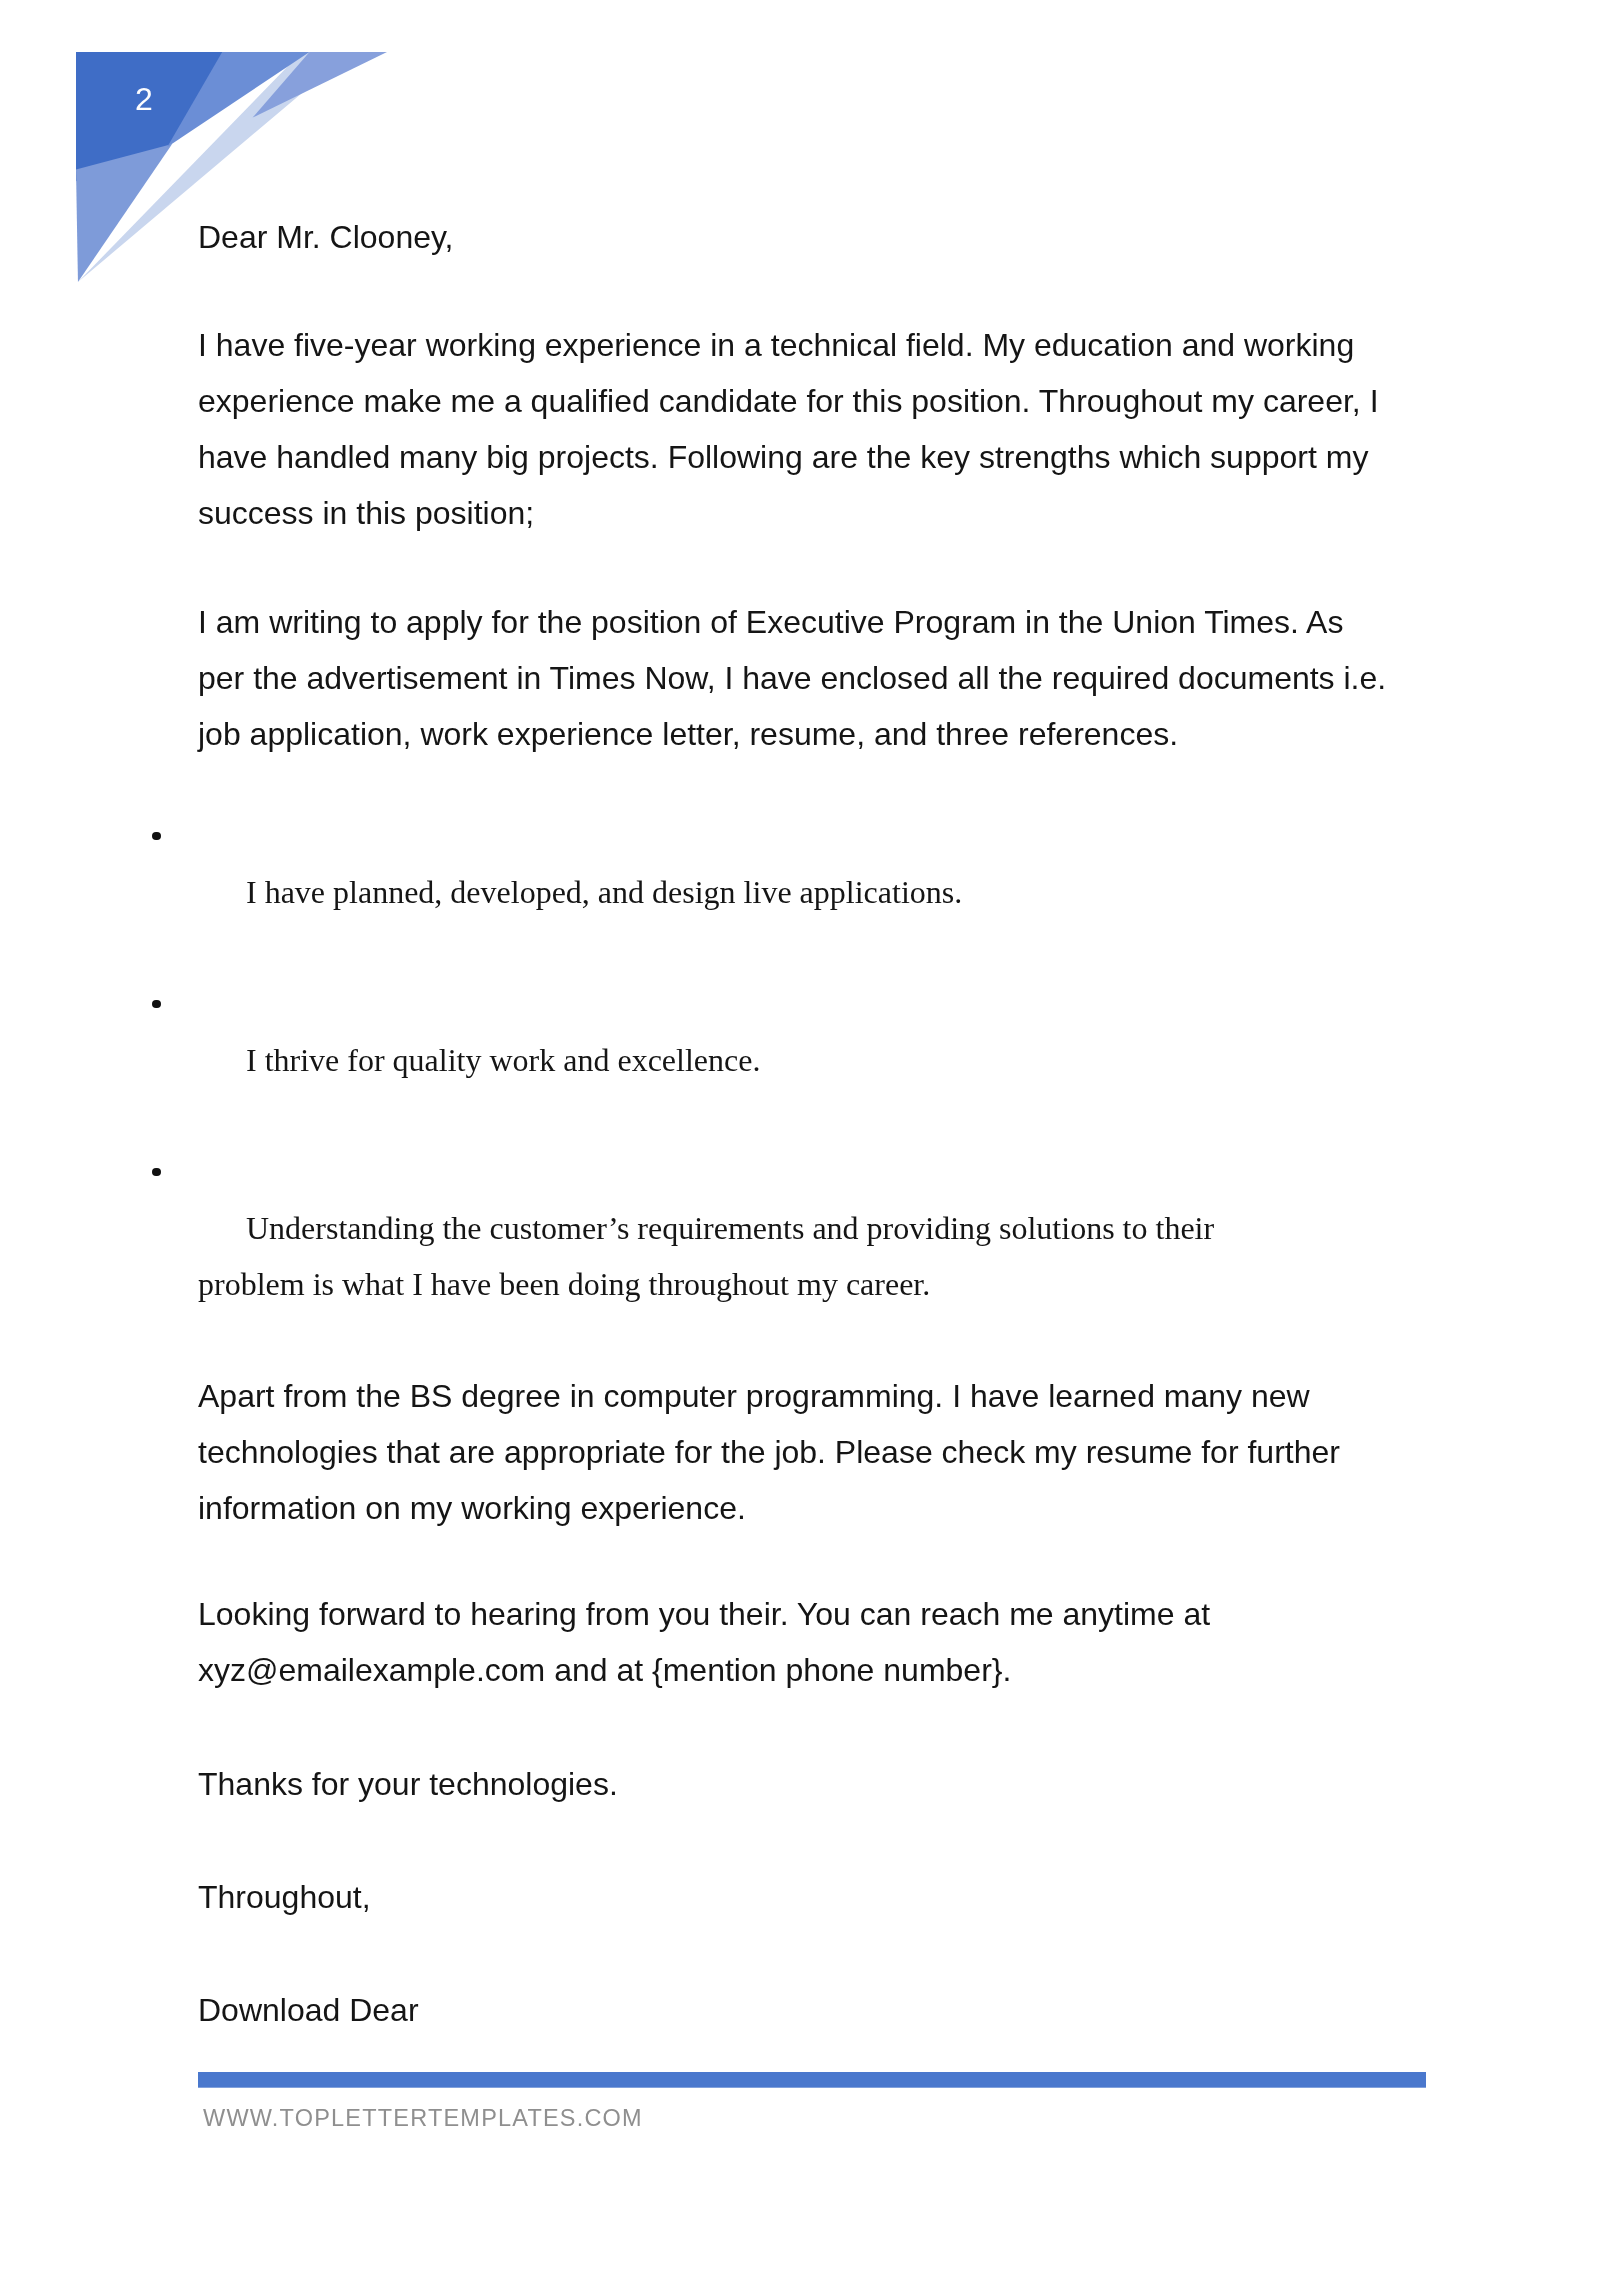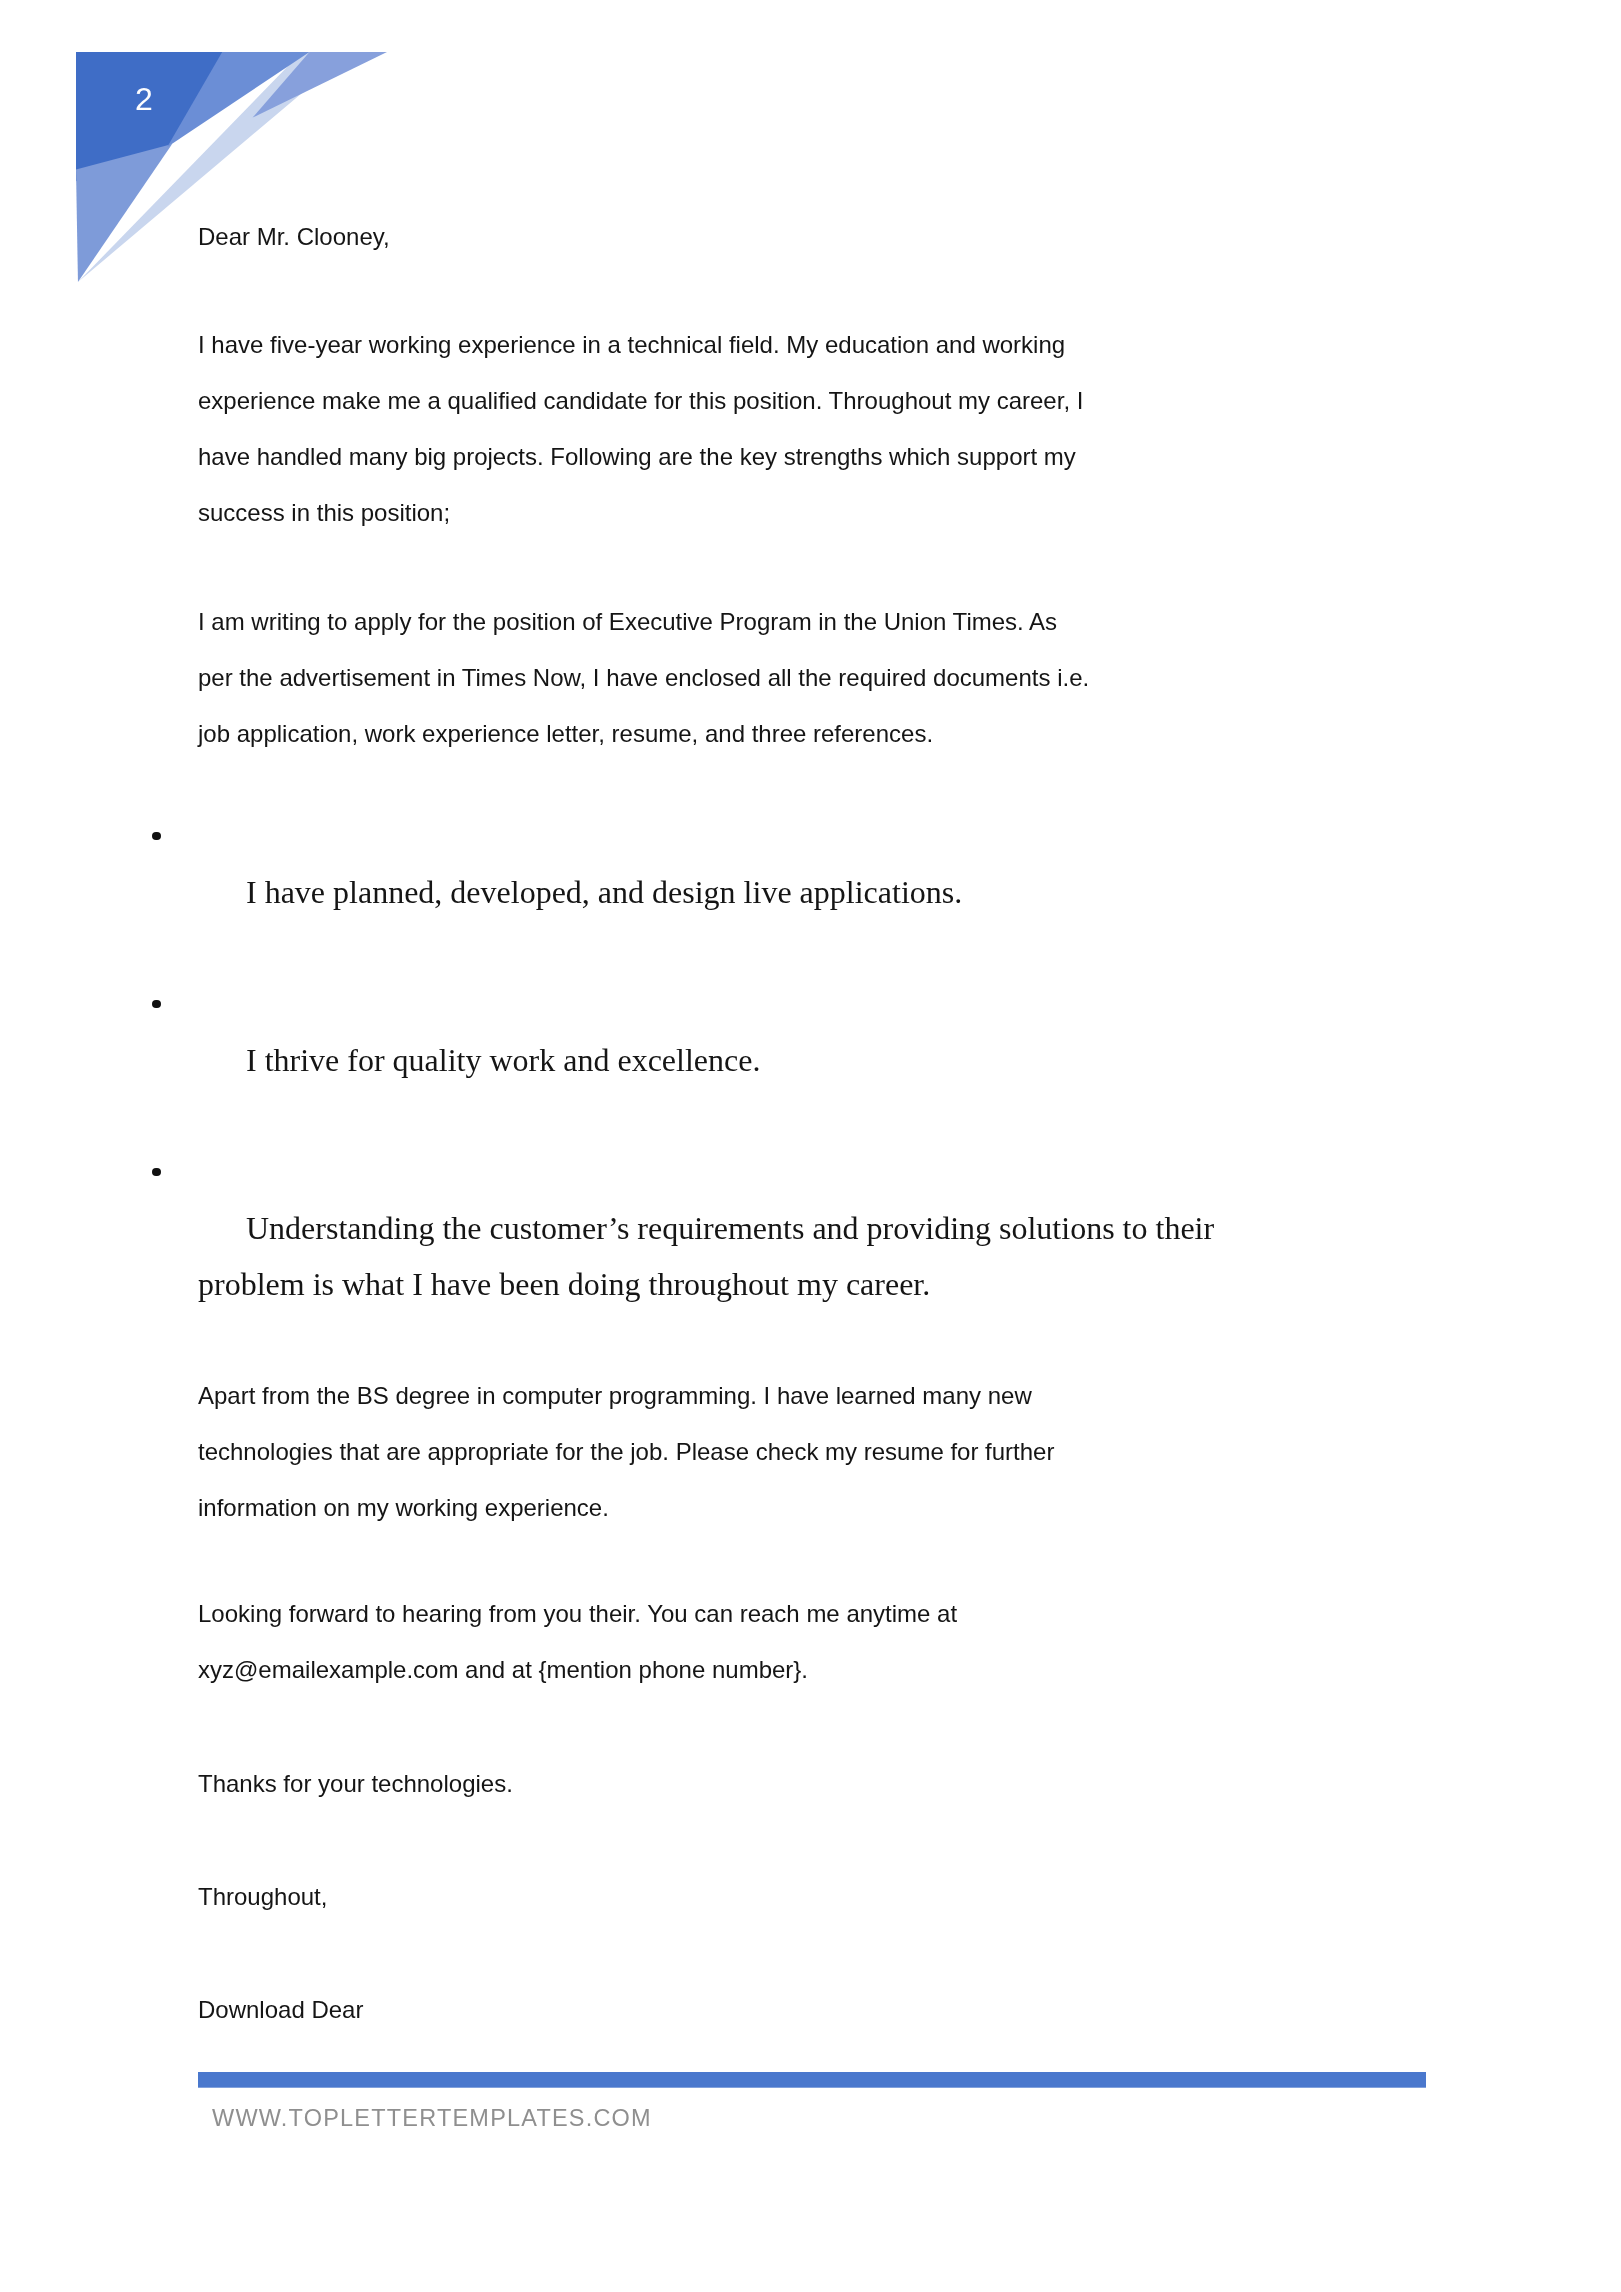--- a/index.html
+++ b/index.html
@@ -14,41 +14,41 @@
   
   .corner-art{position:absolute;left:76px;top:52px;width:311px;height:230px;}
   .page-num{
     position:absolute;left:135px;top:80px;
     font-size:32px;line-height:1.2;color:#fdfdfe;
   }
   
   .content{position:absolute;left:198px;top:209px;width:1266px;}
   .para{
     margin:0;
-    font-size:24px;line-height:56px;
+    font-size:32px;line-height:56px;
     white-space:pre-wrap;
     color:#151515;
   }
   .m53{margin-bottom:52px}.m47{margin-bottom:46px}.m54{margin-bottom:53px}
   .m25{margin-bottom:24.5px}.m24{margin-bottom:23.5px}.m51{margin-bottom:50px}
   .m59{margin-bottom:58px}.m58{margin-bottom:57px}
   .bullet{
     position:relative;margin:0;
     font-size:32px;line-height:56px;
     text-indent:96px;white-space:pre-wrap;font-family:Liberation Serif, serif;
   }
   .dot{
     position:absolute;left:-46px;top:23.5px;
     width:8.8px;height:8.8px;border-radius:50%;
     background:#111111;
   }
   
   .footer-bar{position:absolute;left:198px;top:2072px;width:1228px;height:15.7px;}
   .footer-url{
-    position:absolute;left:212px;top:2104px;
+    position:absolute;left:203px;top:2104px;
     font-size:23.5px;line-height:29px;letter-spacing:1.2px;
     color:#8f8f8f;
   }
 </style>
 </head>
 <body>
 
 <div class="sheet">
 
   <svg class="corner-art" viewBox="0 0 317 235" preserveAspectRatio="none" aria-hidden="true">

